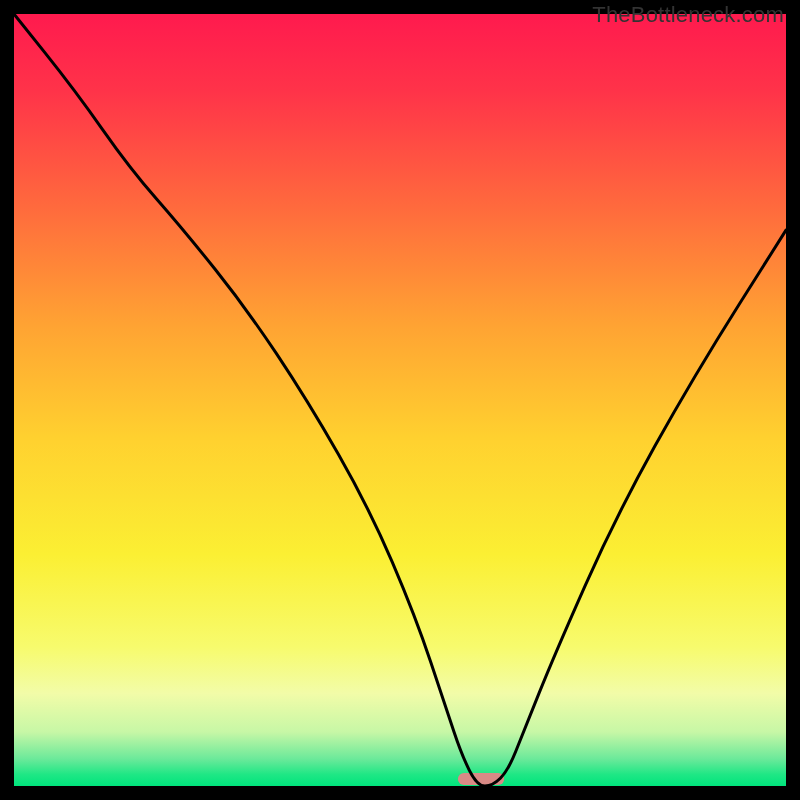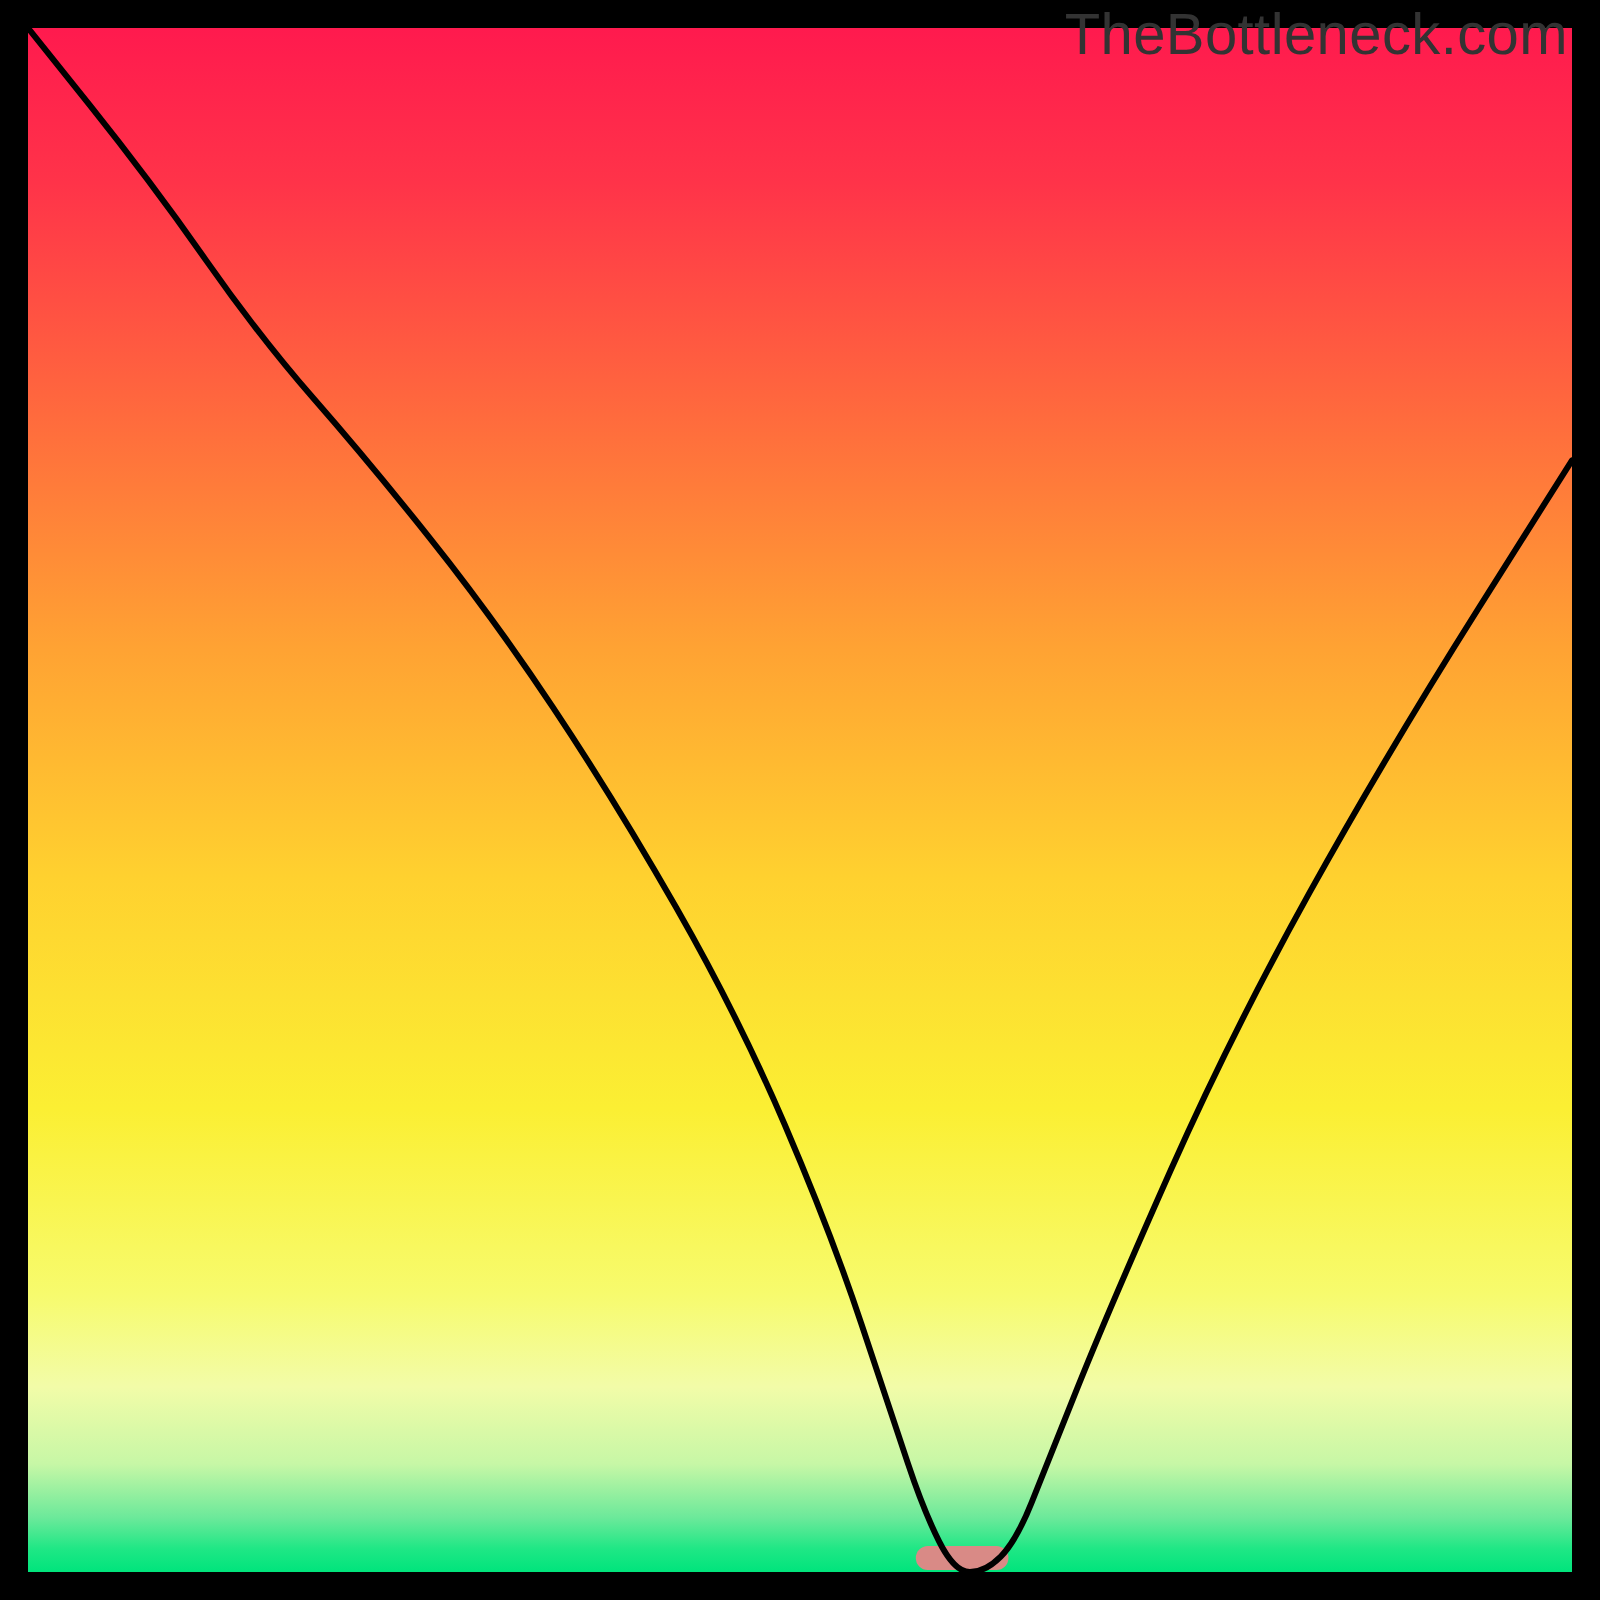--- a/index.html
+++ b/index.html
@@ -9,21 +9,21 @@
     height: 800px;
     background: #000;
     overflow: hidden;
     font-family: Arial, Helvetica, sans-serif;
   }
   .watermark {
     position: absolute;
     top: 2px;
     right: 16px;
     color: #333333;
-    font-size: 29px;
+    font-size: 22px;
     font-weight: 400;
     letter-spacing: 0.2px;
     z-index: 10;
   }
   svg {
     position: absolute;
     left: 14px;
     top: 14px;
     width: 772px;
     height: 772px;

